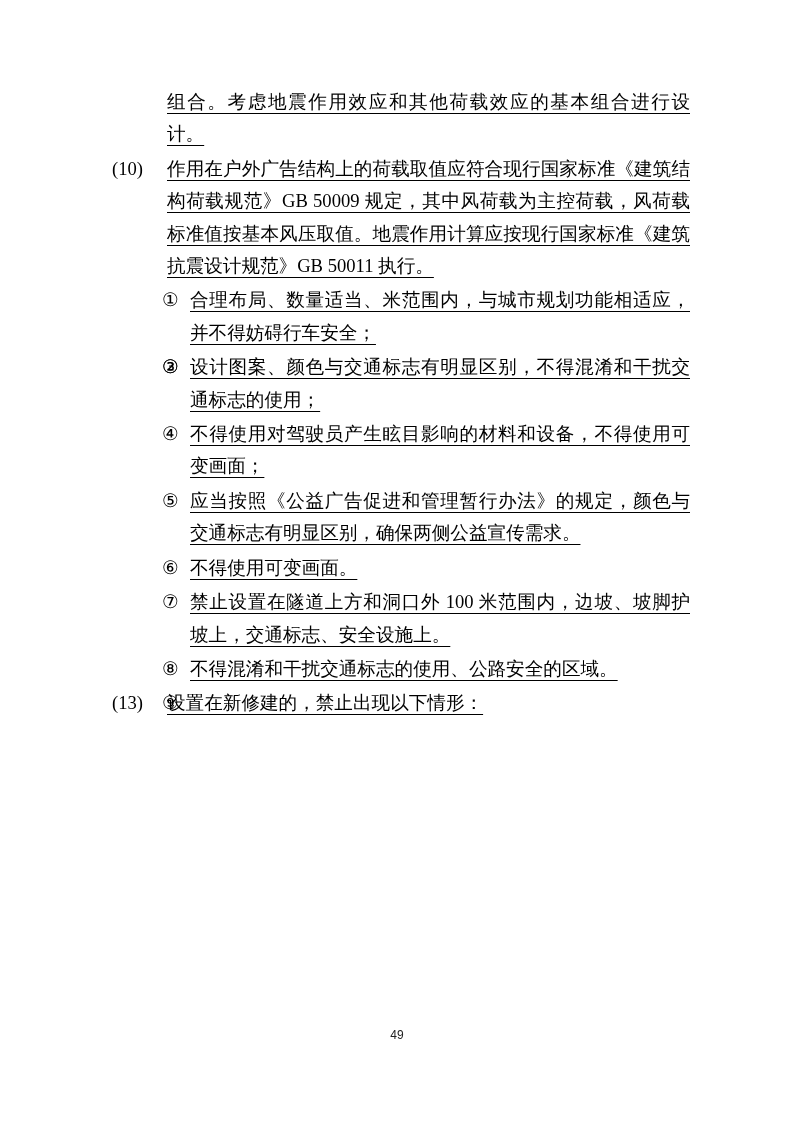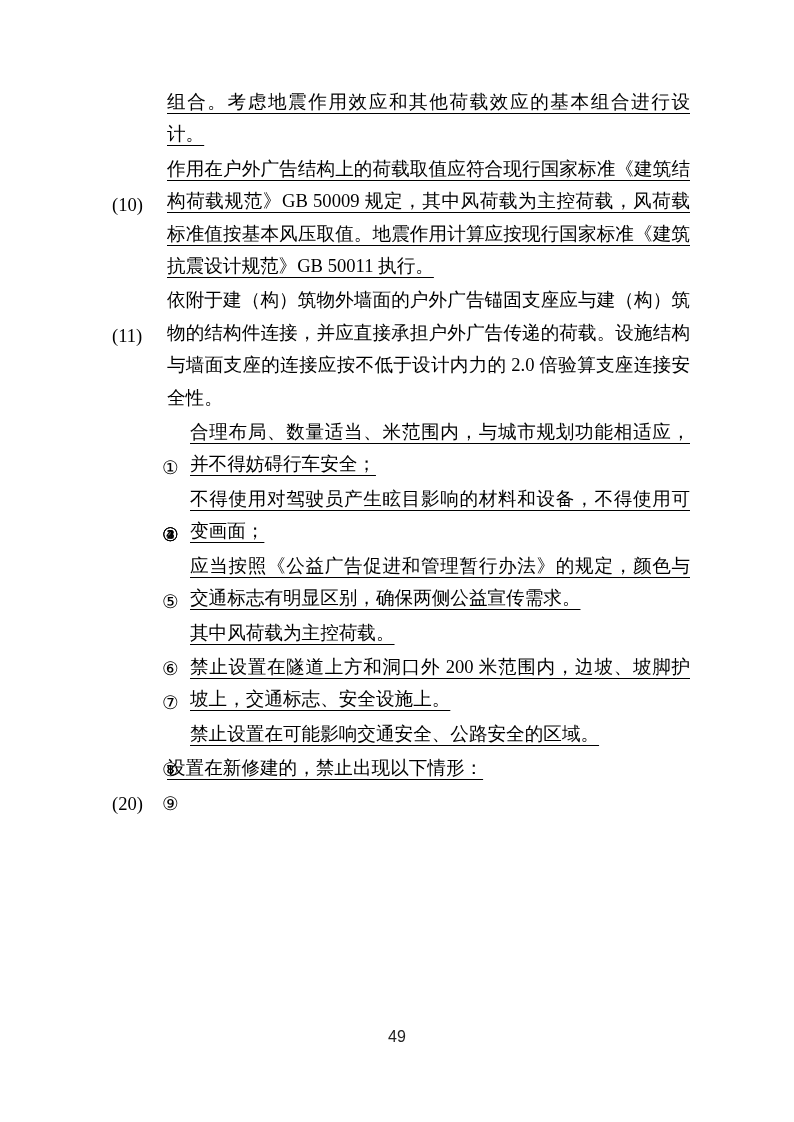--- a/index.html
+++ b/index.html
@@ -25,71 +25,69 @@
     line-height: 32.4px;
     text-align: justify;
     text-justify: inter-character;
   }
   .para:first-child { margin-top: 0; }
   .num {
     position: absolute;
     left: -55px;
     top: 0;
     white-space: nowrap;
-    margin-top: 36px;
   }
   .sub { margin-left: 23px; }
   .sub .num { left: -28px; }
   .u {
     text-decoration: underline;
     text-decoration-thickness: 1px;
     text-underline-offset: 5px;
     padding-right: 7px; 
   }
   .nu { text-decoration: none; padding-right: 0; }
   .pageno {
     position: absolute;
     top: 1028px;
     left: 0;
     width: 100%;
     text-align: center;
     font-family: "Liberation Sans", "DejaVu Sans", sans-serif;
-    font-size: 16px;
+    font-size: 12px;
     color: #222222;
   }
 </style>
 </head>
 <body>
 
 <div class="page">
   <div class="content">
 
     <p class="para"><span class="u">组合。考虑地震作用效应和其他荷载效应的基本组合进行设计。</span></p>
 
     <p class="para"><span class="num">(10)</span><span class="u">作用在户外广告结构上的荷载取值应符合现行国家标准《建筑结构荷载规范》GB 50009 规定，其中风荷载为主控荷载，风荷载标准值按基本风压取值。地震作用计算应按现行国家标准《建筑抗震设计规范》GB 50011 执行。</span></p>
 
-    <p class="para"><span class="num">(11)</span><span class="nu">依附于建（构）筑物外墙面的户外广告锚固支座应与建（构）筑物的结构件连接，并应直接承担户外广告传递的荷载。设施结构与墙面支座的连接应按不低于设计内力的 2.0 倍验算支座连接安全性。</span></p>
 
 
     <p class="para sub"><span class="num">①</span><span class="u">合理布局、数量适当、米范围内，与城市规划功能相适应，并不得妨碍行车安全；</span></p>
 
     <p class="para sub"><span class="num">②</span></p>
 
-    <p class="para sub"><span class="num">③</span></p>
+    <p class="para sub"><span class="num">③</span><span class="u">设计图案、颜色与交通标志有明显区别，不得混淆和干扰交通标志的使用；</span></p>
 
     <p class="para sub"><span class="num">④</span><span class="u">不得使用对驾驶员产生眩目影响的材料和设备，不得使用可变画面；</span></p>
 
     <p class="para sub"><span class="num">⑤</span><span class="u">应当按照《公益广告促进和管理暂行办法》的规定，颜色与交通标志有明显区别，确保两侧公益宣传需求。</span></p>
 
-    <p class="para sub"><span class="num">⑥</span><span class="u">其中风荷载为主控荷载。</span></p>
+    <p class="para sub"><span class="num">⑥</span><span class="u">不得使用可变画面。</span></p>
 
-    <p class="para sub"><span class="num">⑦</span><span class="u">禁止设置在隧道上方和洞口外 200 米范围内，边坡、坡脚护坡上，交通标志、安全设施上。</span></p>
+    <p class="para sub"><span class="num">⑦</span><span class="u">禁止设置在隧道上方和洞口外 100 米范围内，边坡、坡脚护坡上，交通标志、安全设施上。</span></p>
 
-    <p class="para sub"><span class="num">⑧</span><span class="u">禁止设置在可能影响交通安全、公路安全的区域。</span></p>
+    <p class="para sub"><span class="num">⑧</span><span class="u">不得混淆和干扰交通标志的使用、公路安全的区域。</span></p>
 
     <p class="para sub"><span class="num">⑨</span></p>
 
-    <p class="para"><span class="num">(20)</span><span class="u">设置在新修建的，禁止出现以下情形：</span></p>
+    <p class="para"><span class="num">(13)</span><span class="u">设置在新修建的，禁止出现以下情形：</span></p>
 
   </div>
 
   <div class="pageno">49</div>
 </div>
 
 </body></html>

